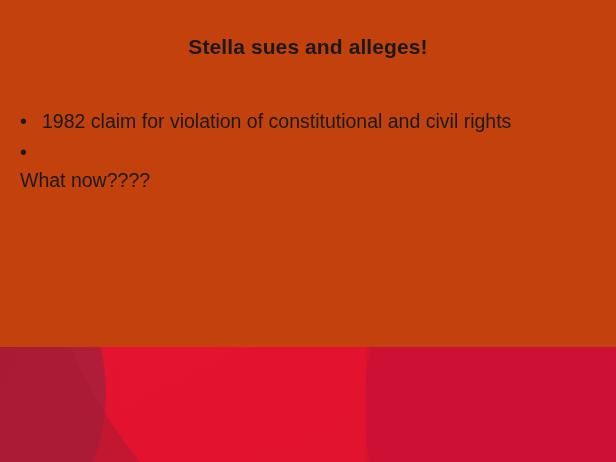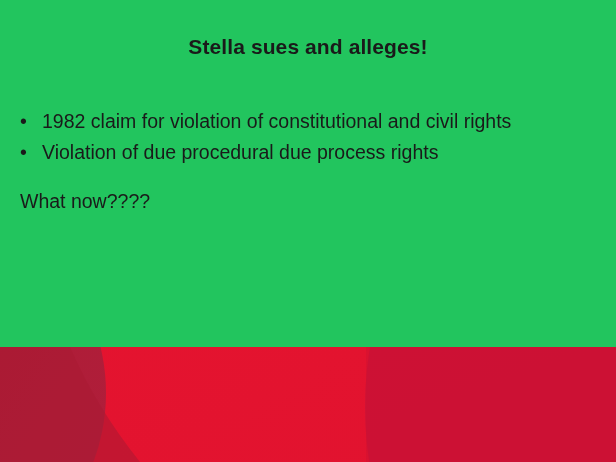--- a/index.html
+++ b/index.html
@@ -8,21 +8,21 @@
     padding: 0;
     background: #ffffff;
   }
   body {
     font-family: "Liberation Sans", sans-serif;
   }
   .slide {
     position: relative;
     width: 616px;
     height: 462px;
-    background: #22c55e;
+    background: #c2410c;
     overflow: hidden;
   }
 
   
   .slide-title {
     position: absolute;
     left: 0;
     top: 34px;
     width: 616px;
     text-align: center;
@@ -56,21 +56,21 @@
   }
   .bullet-dot {
     position: absolute;
     left: 4px;
     top: 0;
     font-size: 19.5px;
     line-height: 30px;
     color: #1a1a1a;
   }
   .plain-line {
-    margin-top: 19px;
+    margin-top: 29px;
     padding-left: 4px;
     font-size: 19.5px;
     line-height: 30px;
     color: #1a1a1a;
   }
 
   
   .footer-band {
     position: absolute;
     left: 0;
@@ -95,21 +95,20 @@
 
   <div class="body-block">
 
     <ul class="bullet-list">
       <li class="bullet-item">
         <span class="bullet-dot">•</span>
         <span>1982 claim for violation of constitutional and civil rights</span>
       </li>
       <li class="bullet-item">
         <span class="bullet-dot">•</span>
-        <span>Violation of due procedural due process rights</span>
       </li>
     </ul>
 
     <div class="plain-line">What now????</div>
   </div>
 
   <div class="footer-band">
     <svg viewBox="0 0 616 115" preserveAspectRatio="none">
       <defs>
         <linearGradient id="gDark" x1="0" y1="0" x2="1" y2="0.6">

